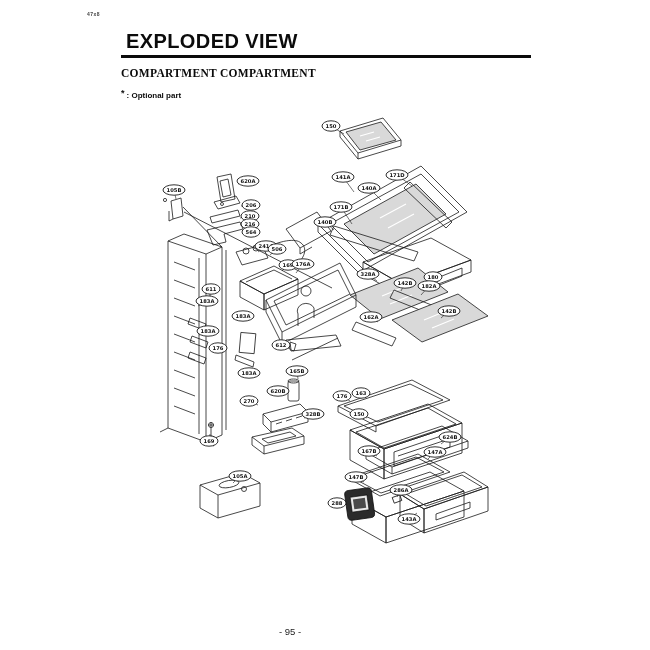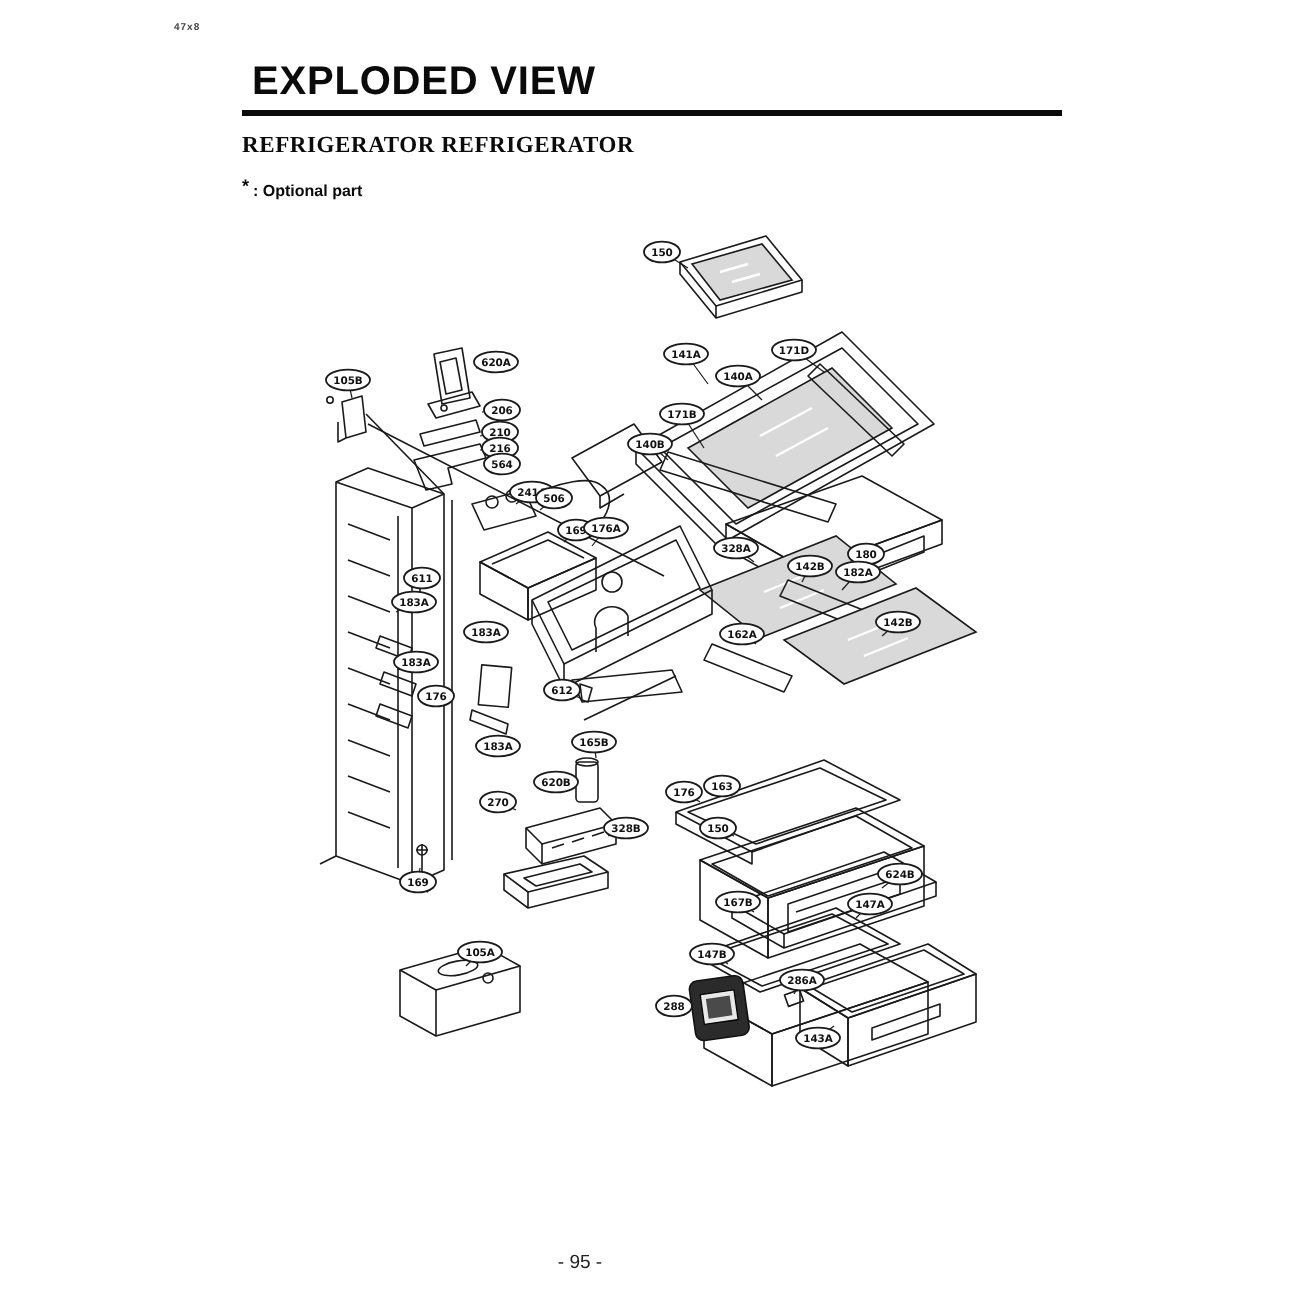--- a/index.html
+++ b/index.html
@@ -24,21 +24,21 @@
   svg .callout-ellipse{fill:#ffffff;stroke:#1a1a1a;stroke-width:0.9;}
   svg .callout-text{font-family:"DejaVu Sans",sans-serif;font-weight:bold;font-size:5.2px;
        fill:#111;text-anchor:middle;}
 </style>
 </head>
 <body>
 
 <div class="corner-mark">47x8</div>
 <h1 class="page-title">EXPLODED VIEW</h1>
 <div class="title-rule"></div>
-<h2 class="section-title">REFRIGERATOR REFRIGERATOR</h2>
+<h2 class="section-title">COMPARTMENT COMPARTMENT</h2>
 <div class="note">
   <span class="star">*</span><span>: Optional part</span>
 </div>
 
 <svg class="diagram" width="650" height="650" viewBox="0 0 650 650">
   <defs>
     <pattern id="hatch" width="4" height="4" patternUnits="userSpaceOnUse" patternTransform="rotate(45)">
       <rect width="4" height="4" fill="#e8e8e8"></rect>
         <line x1="0" y1="0" x2="0" y2="4" stroke="#333" stroke-width="1.1"></line>
     </pattern>

